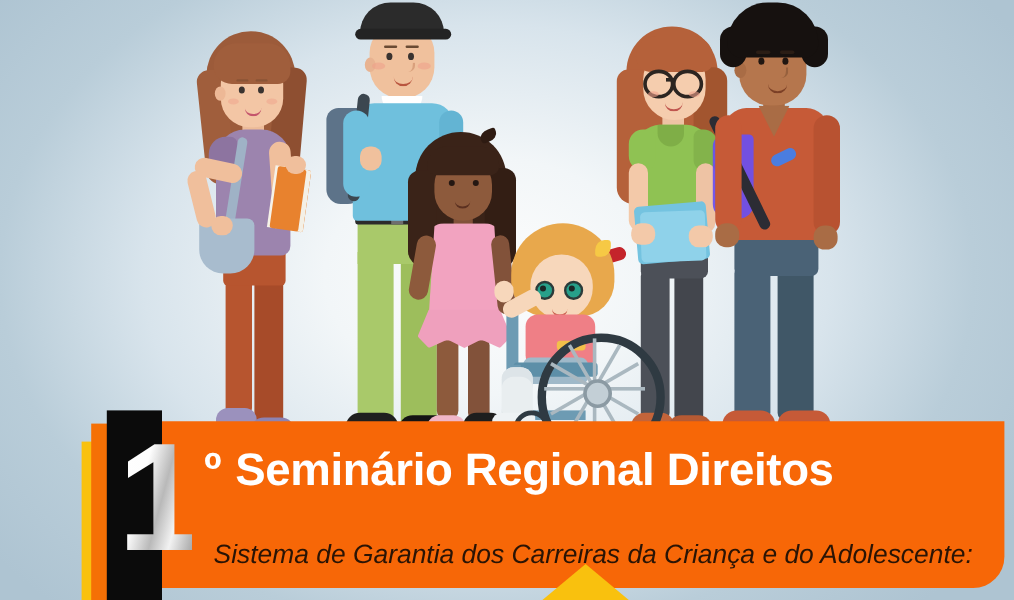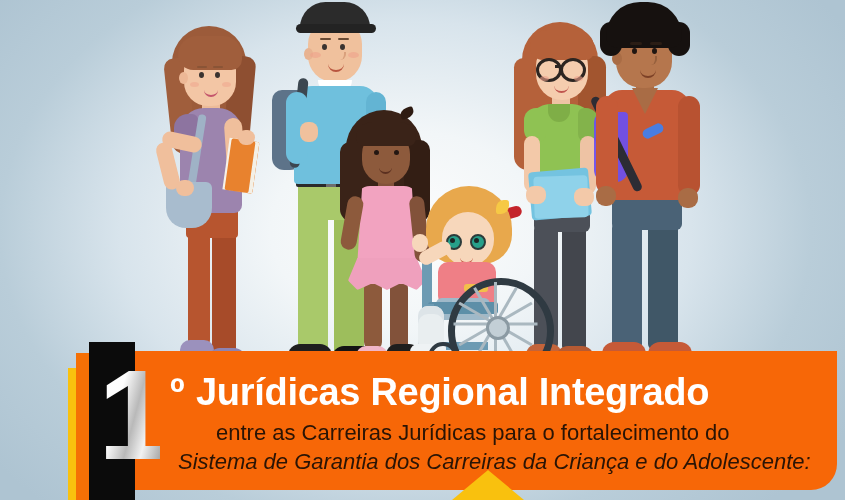--- a/index.html
+++ b/index.html
@@ -419,17 +419,16 @@
 
   </div>
 
   <div class="bar-yellow"></div>
   <div class="bar-orange"></div>
   <div class="orange-panel"></div>
   <div class="tri-yellow"></div>
   <div class="bar-black"></div>
   <div class="numeral">1</div>
   <div class="ordinal">º</div>
-  <div class="title">Jurídicas Regional Integrado</div>
-  <div class="sub1">entre as Carreiras Jurídicas para o fortalecimento do</div>
+  <div class="title">Seminário Regional Direitos</div>
   <div class="sub2">Sistema de Garantia dos Carreiras da Criança e do Adolescente:</div>
 
 </div>
 
 </body></html>

